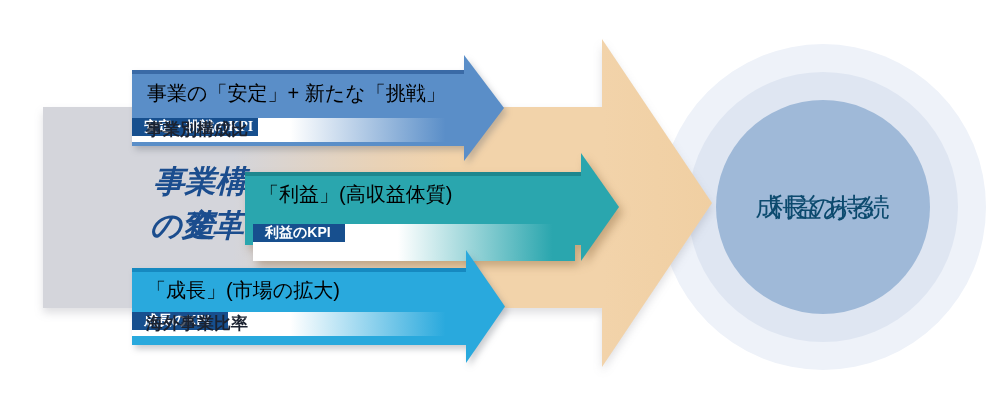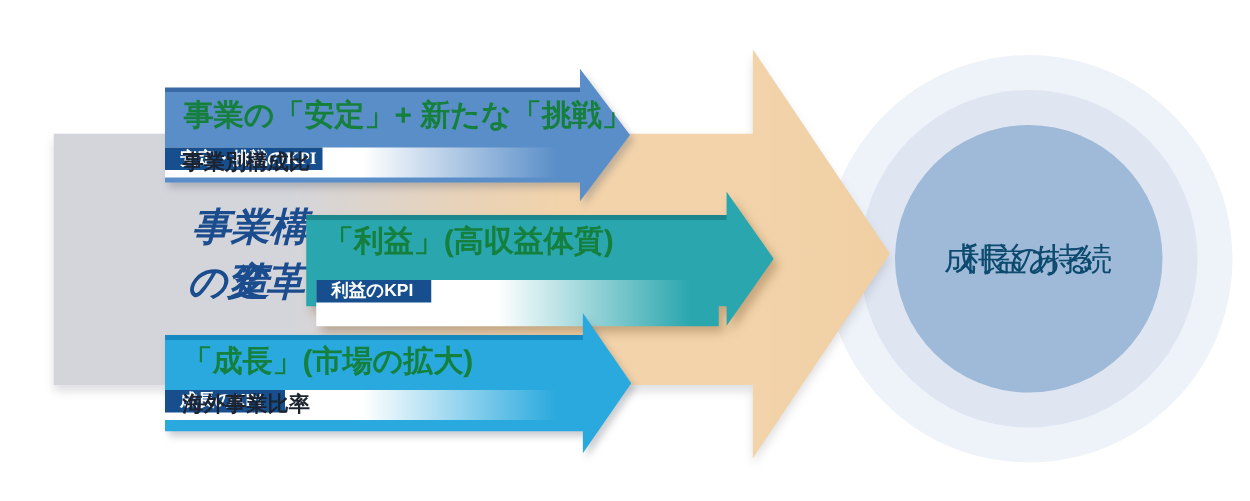--- a/index.html
+++ b/index.html
@@ -24,21 +24,21 @@
   .circle-outer { left:660px; top:44px; width:326px; height:326px; background:var(--circle-outer); }
   .circle-mid   { left:688px; top:72px; width:270px; height:270px; background:var(--circle-mid); }
   .circle-inner { left:716px; top:100px; width:214px; height:214px; background:var(--circle-inner);
                   display:flex; flex-direction:column; justify-content:center; align-items:center;
                   color:#0c4a6e; font-size:26px; line-height:38px; font-weight:500; letter-spacing:1px; }
 
   
   .arrow-wrap { left:0; top:0; width:1000px; height:401px; }
   .a-body { }
   .a-head { clip-path:polygon(0 0, 100% 50%, 0 100%); }
-  .a-title { color:#15803d; font-weight:bold; font-size:24px; line-height:34px; white-space:nowrap; }
+  .a-title { color:#000000; font-weight:normal; font-size:20px; line-height:34px; white-space:nowrap; }
   .kpi { display:flex; align-items:stretch; }
   .kpi-label { position:relative; color:#fff; font-weight:bold; font-size:14px;
                display:flex; align-items:center; padding-left:12px;
                background:var(--kpi-navy); white-space:nowrap; }
   .kpi-chev { position:relative; width:14px; margin-left:3px; background:var(--kpi-navy);
               clip-path:polygon(0 0, 100% 50%, 0 100%); }
   .kpi-value { position:relative; color:var(--kpi-value-text); font-weight:bold; font-size:17px;
                display:flex; align-items:center; padding-left:14px; white-space:nowrap; }
 
   

